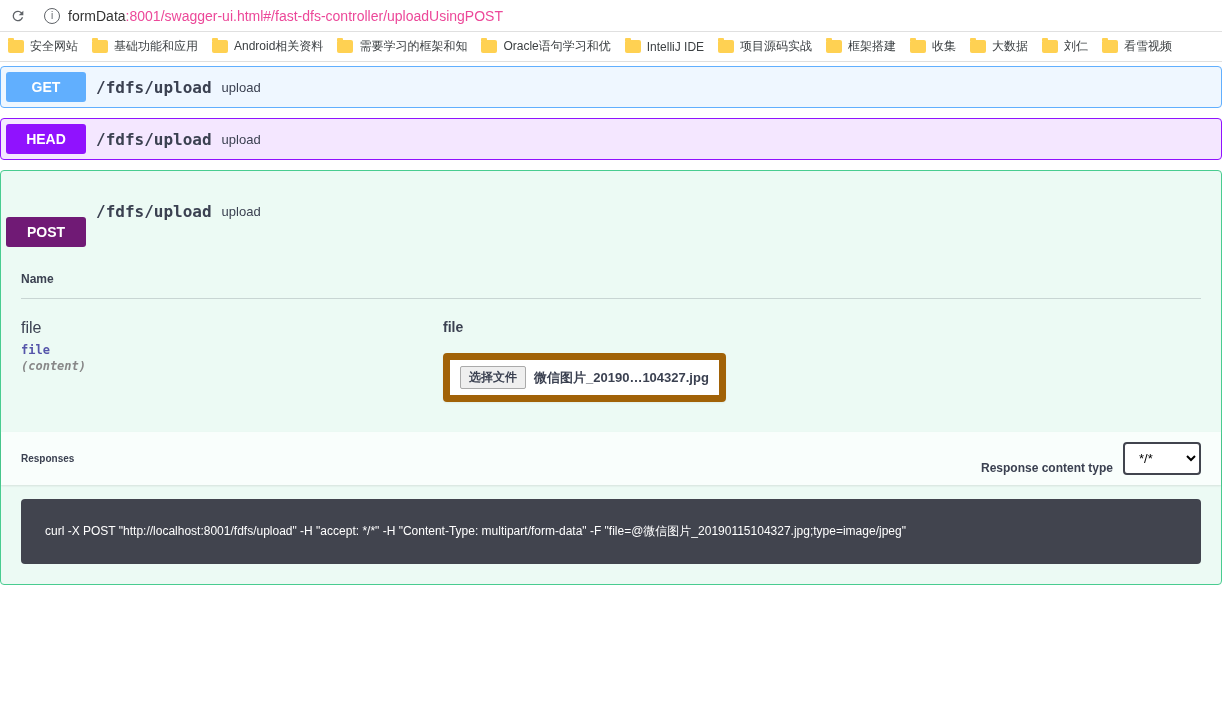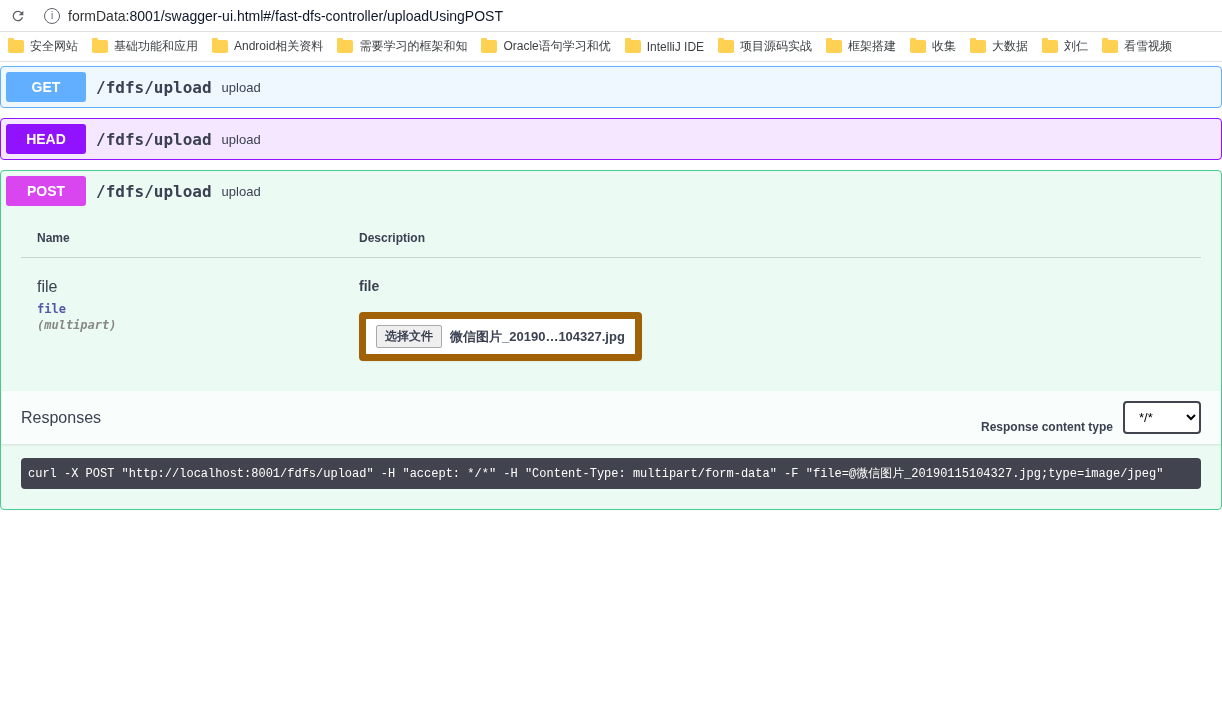--- a/index.html
+++ b/index.html
@@ -3,63 +3,63 @@
 <meta charset="utf-8">
 <style>
 * { box-sizing: border-box; margin: 0; padding: 0; }
 body { font-family: -apple-system, BlinkMacSystemFont, "Segoe UI", sans-serif; font-size: 14px; color: #3b4151; background: #fff; width: 1222px; }
 .browser-bar { height: 32px; display: flex; align-items: center; padding: 0 8px; border-bottom: 1px solid #e0e0e0; }
 .reload-icon { width: 20px; height: 20px; margin-right: 8px; display: flex; align-items: center; justify-content: center; }
 .reload-icon svg { width: 16px; height: 16px; fill: #5f6368; }
 .url-bar { flex: 1; display: flex; align-items: center; font-size: 14px; color: #5f6368; padding: 0 8px; }
 .url-info-icon { width: 16px; height: 16px; margin-right: 8px; border: 1px solid #5f6368; border-radius: 50%; display: flex; align-items: center; justify-content: center; font-size: 10px; }
 .url-host { color: #333; }
-.url-path { color: #0f172a; }
+.url-path { color: #ec4899; }
 .bookmarks-bar { height: 30px; display: flex; align-items: center; padding: 0 8px; border-bottom: 1px solid #e0e0e0; overflow: hidden; }
 .bookmark { display: flex; align-items: center; margin-right: 14px; font-size: 12px; color: #3c4043; white-space: nowrap; cursor: pointer; }
 .bookmark-folder-icon { width: 16px; height: 13px; background: #ffd152; border-radius: 2px; margin-right: 6px; position: relative; }
 .bookmark-folder-icon::before { content: ""; position: absolute; top: -2px; left: 0; width: 6px; height: 3px; background: #ffd152; border-radius: 1px 1px 0 0; }
 .swagger-content { padding: 0; }
 .opblock { border-radius: 4px; margin: 0 0 10px 0; border: 1px solid; }
 .opblock-get { border-color: #61affe; background: rgba(97,175,254,.1); }
 .opblock-head { border-color: #9012fe; background: rgba(144,18,254,.1); }
 .opblock-post { border-color: #49cc90; background: rgba(73,204,144,.1); }
 .opblock-summary { display: flex; align-items: center; padding: 5px; cursor: pointer; }
 .method-badge { min-width: 80px; text-align: center; padding: 7px 16px; border-radius: 3px; color: #fff; font-weight: 700; font-size: 14px; font-family: sans-serif; }
 .method-get { background: #61affe; }
 .method-head { background: #9012fe; }
-.method-post { background: #d946ef; }
+.method-post { background: #701a75; margin-top: 41px; }
 .op-path { font-family: Consolas, monospace; font-weight: 600; padding: 0 10px; color: #3b4151; font-size: 16px; }
 .op-desc { font-size: 13px; color: #3b4151; }
 .opblock-body { }
 .section-header { background: rgba(255,255,255,.7); padding: 10px 20px; box-shadow: 0 1px 2px rgba(0,0,0,.1); display: flex; align-items: center; justify-content: space-between; }
 .section-header h4 { font-size: 14px; font-weight: 700; }
 .params-table { width: 100%; padding: 20px; }
 .params-head { display: flex; border-bottom: 1px solid rgba(59,65,81,.2); padding: 0 0 12px 0; }
-.col-name { width: 322px; font-size: 12px; font-weight: 700; margin-left: 16px; }
+.col-name { width: 422px; font-size: 12px; font-weight: 700; }
 .col-desc { flex: 1; font-size: 12px; font-weight: 700; }
 .params-row { display: flex; padding: 20px 0 10px 0; }
 .param-name { font-size: 16px; color: #3b4151; font-weight: 400; margin-bottom: 6px; }
 .param-type { font-family: Consolas, monospace; font-size: 12px; font-weight: 600; color: #55a; }
 .param-in { font-family: Consolas, monospace; font-size: 12px; color: #888; font-style: italic; margin-top: 2px; }
 .desc-text { font-size: 14px; margin-bottom: 18px; }
 .file-input-wrap { display: inline-flex; align-items: center; border: 7px solid #a16207; border-radius: 4px; padding: 6px 10px; background: #fff; box-shadow: 0 1px 2px rgba(0,0,0,.05); }
 .file-btn { font-size: 12px; padding: 2px 8px; background: #efefef; border: 1px solid #aaa; border-radius: 2px; margin-right: 8px; cursor: pointer; }
 .file-name { font-size: 13px; }
 .exec-row { display: flex; padding: 20px 30px; gap: 0; }
 .btn-execute { flex: 1; background: #4990e2; color: #fff; font-size: 14px; font-weight: 700; padding: 10px; border: none; border-radius: 4px 0 0 4px; cursor: pointer; }
 .btn-clear { flex: 1; background: #fff; color: #3b4151; font-size: 14px; font-weight: 600; padding: 10px; border: 1px solid #888; border-radius: 0 4px 4px 0; cursor: pointer; }
 .responses-header { display: flex; align-items: center; justify-content: space-between; background: rgba(255,255,255,.7); padding: 10px 20px; box-shadow: 0 1px 2px rgba(0,0,0,.1); }
-.responses-header h4 { font-size: 16px; font-weight: 400; }
+.responses-header h4 { font-size: 10px; font-weight: 700; }
 .content-type-wrap { display: flex; align-items: flex-end; gap: 10px; }
 .content-type-label { font-size: 12px; font-weight: 700; }
 .content-type-select { border: 2px solid #41444e; border-radius: 4px; padding: 6px 30px 6px 10px; font-size: 13px; background: #fff; }
 .curl-section { padding: 14px 20px 20px 20px; }
 .curl-label { font-size: 14px; font-weight: 600; margin-bottom: 8px; }
-.curl-box { background: #41444e; color: #fff; font-family: Liberation Mono, monospace; font-size: 12px; padding: 7px; border-radius: 4px; white-space: pre-wrap; word-break: break-all; }
+.curl-box { background: #41444e; color: #fff; font-family: Liberation Sans, sans-serif; font-size: 12px; padding: 24px; border-radius: 4px; white-space: pre-wrap; word-break: break-all; }
 </style>
 </head>
 <body>
 
 <div class="browser-bar">
   <div class="reload-icon">
     <svg viewBox="0 0 24 24">
         <path d="M17.65 6.35A7.95 7.95 0 0 0 12 4a8 8 0 1 0 7.73 10h-2.08A6 6 0 1 1 12 6c1.66 0 3.14.69 4.22 1.78L13 11h7V4l-2.35 2.35z"></path>
       </svg>
   </div>
@@ -145,27 +145,26 @@
       <span class="method-badge method-post">POST</span>
       <span class="op-path">/fdfs/upload</span>
       <span class="op-desc">upload</span>
     </div>
 
     <div class="opblock-body">
 
       <div class="params-table">
         <div class="params-head">
           <div class="col-name">Name</div>
-          <div class="col-desc">Description</div>
         </div>
         <div class="params-row">
           <div class="col-name">
             <div class="param-name">file</div>
             <div class="param-type">file</div>
-            <div class="param-in">(multipart)</div>
+            <div class="param-in">(content)</div>
           </div>
           <div class="col-desc">
             <div class="desc-text">file</div>
             <div class="file-input-wrap">
               <span class="file-btn">选择文件</span>
               <span class="file-name">微信图片_20190…104327.jpg</span>
             </div>
           </div>
         </div>
       </div>

